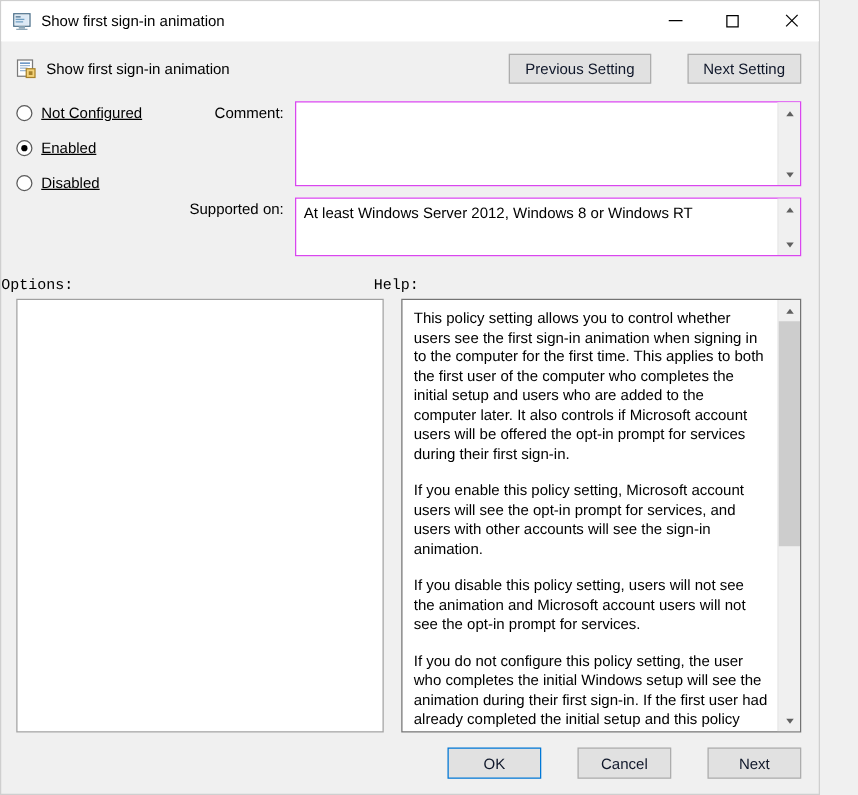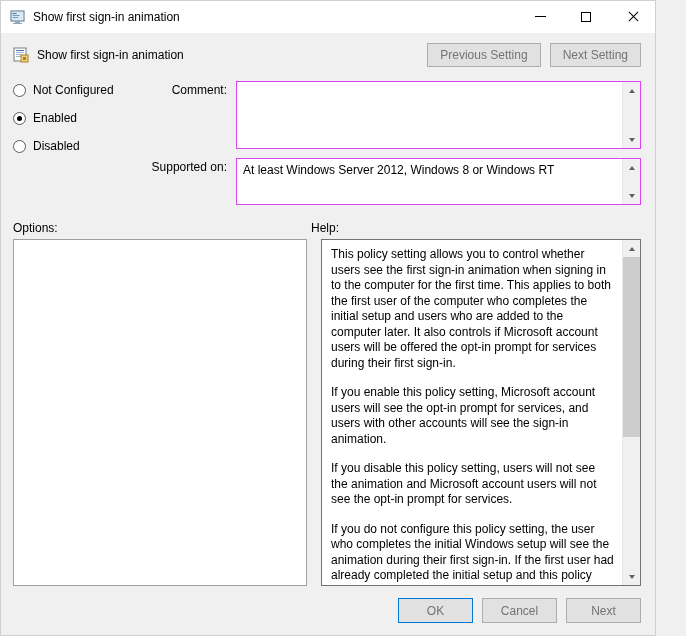--- a/index.html
+++ b/index.html
@@ -122,37 +122,39 @@
     display: flex;
     gap: 9px;
     flex: 0 0 auto;
     padding-top: 2px;
   }
   button.winbtn {
     font-family: "Liberation Sans", sans-serif;
     font-size: 12px;
     background: #e1e1e1;
     border: 1px solid #adadad;
-    color: #737373;
+    color: #0f172a;
     height: 24px;
     padding: 0 12px;
     min-width: 75px;
     box-sizing: border-box;
+    margin-left: 20px;
   }
 
   
   .top-area {
     display: flex;
     padding: 14px 14px 0 12px;
     flex: 0 0 auto;
   }
   .radio-col {
     width: 122px;
     flex: 0 0 auto;
     padding-top: 2px;
+    text-decoration: underline;
   }
   .radio-row {
     display: flex;
     align-items: center;
     margin-bottom: 14px;
     height: 14px;
   }
   .radio {
     width: 13px;
     height: 13px;
@@ -248,22 +250,23 @@
     top: 17px;
     width: 17px;
     background: #cdcdcd;
   }
 
   .spacer-8 { height: 9px; }
 
   
   .section-labels {
     display: flex;
-    padding: 16px 14px 4px 12px;
-    flex: 0 0 auto;
+    padding: 16px 14px 4px 0;
+    flex: 0 0 auto;
+    font-family: Liberation Mono, monospace;
   }
   .options-label { width: 298px; flex: 0 0 auto; font-size: 12px; }
   .help-label { flex: 1 1 auto; font-size: 12px; }
 
   
   .panels {
     display: flex;
     padding: 0 14px 0 12px;
     flex: 1 1 auto;
     min-height: 0;

